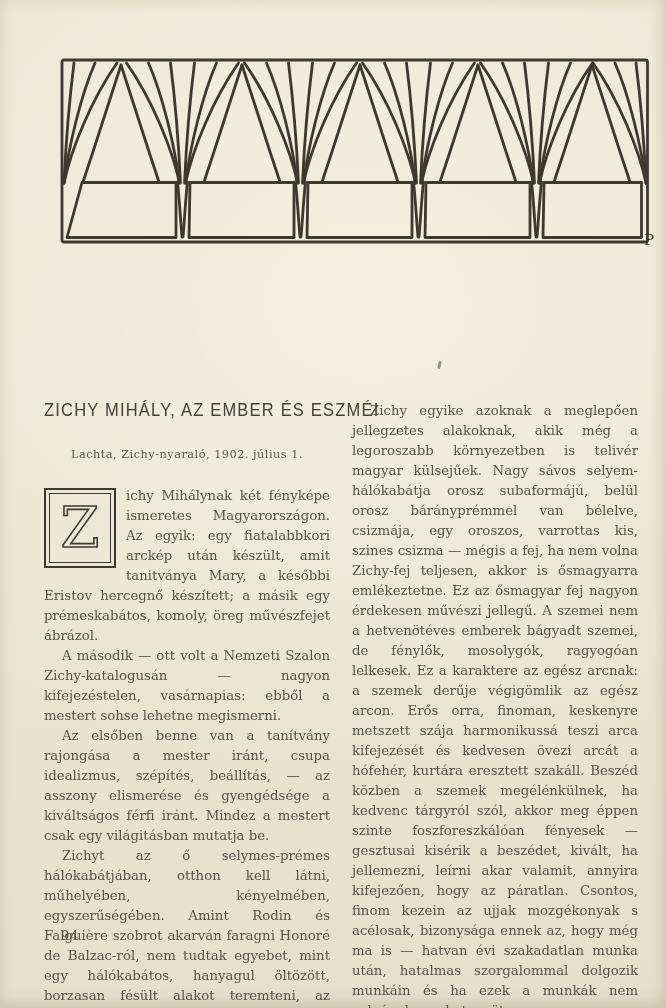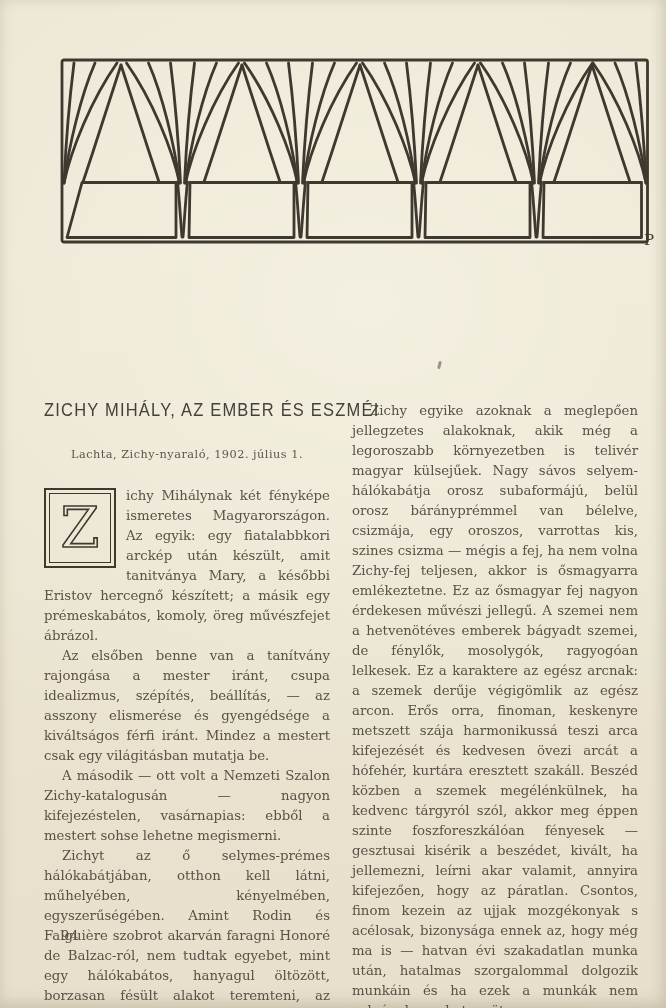--- a/index.html
+++ b/index.html
@@ -144,22 +144,22 @@
 
       <p>
         <span class="dropcap-box">
           <span class="dropcap-inner">
             <svg width="52" height="62" viewBox="0 0 52 62">
               <text x="26" y="50" text-anchor="middle" font-family="DejaVu Serif, serif" font-size="56" fill="none" stroke="#3e382f" stroke-width="1.6">Z</text>
             </svg>
           </span>
         </span><span>ichy Mihálynak két fényképe ismeretes Magyarországon. Az egyik: egy fiatalabbkori arckép után készült, amit tanitványa Mary, a későbbi Eristov hercegnő készített; a másik egy prémeskabátos, komoly, öreg művészfejet ábrázol.</span>
       </p>
+      <p class="indent">A második — ott volt a Nemzeti Szalon Zichy-katalogusán — nagyon kifejezéstelen, vasárnapias: ebből a mestert sohse lehetne megismerni.</p>
       <p class="indent">Az elsőben benne van a tanítvány rajongása a mester iránt, csupa idealizmus, szépítés, beállítás, — az asszony elismerése és gyengédsége a kiváltságos férfi iránt. Mindez a mestert csak egy világitásban mutatja be.</p>
-      <p class="indent">A második — ott volt a Nemzeti Szalon Zichy-katalogusán — nagyon kifejezéstelen, vasárnapias: ebből a mestert sohse lehetne megismerni.</p>
       <p class="indent">Zichyt az ő selymes-prémes hálókabátjában, otthon kell látni, műhelyében, kényelmében, egyszerűségében. Amint Rodin és Falguière szobrot akarván faragni Honoré de Balzac-ról, nem tudtak egyebet, mint egy hálókabátos, hanyagul öltözött, borzasan fésült alakot teremteni, az örökké munkás íróról, azonképpen Zichyt is legjobb közvetlen közelről, levetkőzve, otthonában megismerni. Mert, amint</p>
     </div>
 
     <div class="col" style="padding-top:3px;">
       <p class="indent">Zichy egyike azoknak a meglepően jellegzetes alakoknak, akik még a legoroszabb környezetben is telivér magyar külsejűek. Nagy sávos selyem-hálókabátja orosz subaformájú, belül orosz bárányprémmel van bélelve, csizmája, egy oroszos, varrottas kis, szines csizma — mégis a fej, ha nem volna Zichy-fej teljesen, akkor is ősmagyarra emlékeztetne. Ez az ősmagyar fej nagyon érdekesen művészi jellegű. A szemei nem a hetvenötéves emberek bágyadt szemei, de fénylők, mosolygók, ragyogóan lelkesek. Ez a karaktere az egész arcnak: a szemek derűje végigömlik az egész arcon. Erős orra, finoman, keskenyre metszett szája harmonikussá teszi arca kifejezését és kedvesen övezi arcát a hófehér, kurtára eresztett szakáll. Beszéd közben a szemek megélénkülnek, ha kedvenc tárgyról szól, akkor meg éppen szinte foszforeszkálóan fényesek — gesztusai kisérik a beszédet, kivált, ha jellemezni, leírni akar valamit, annyira kifejezően, hogy az páratlan. Csontos, finom kezein az ujjak mozgékonyak s acélosak, bizonysága ennek az, hogy még ma is — hatvan évi szakadatlan munka után, hatalmas szorgalommal dolgozik munkáin és ha ezek a munkák nem volnának egy hetvenöt-</p>
     </div>
 
   </div>
 
   <div class="pageno">94</div>

